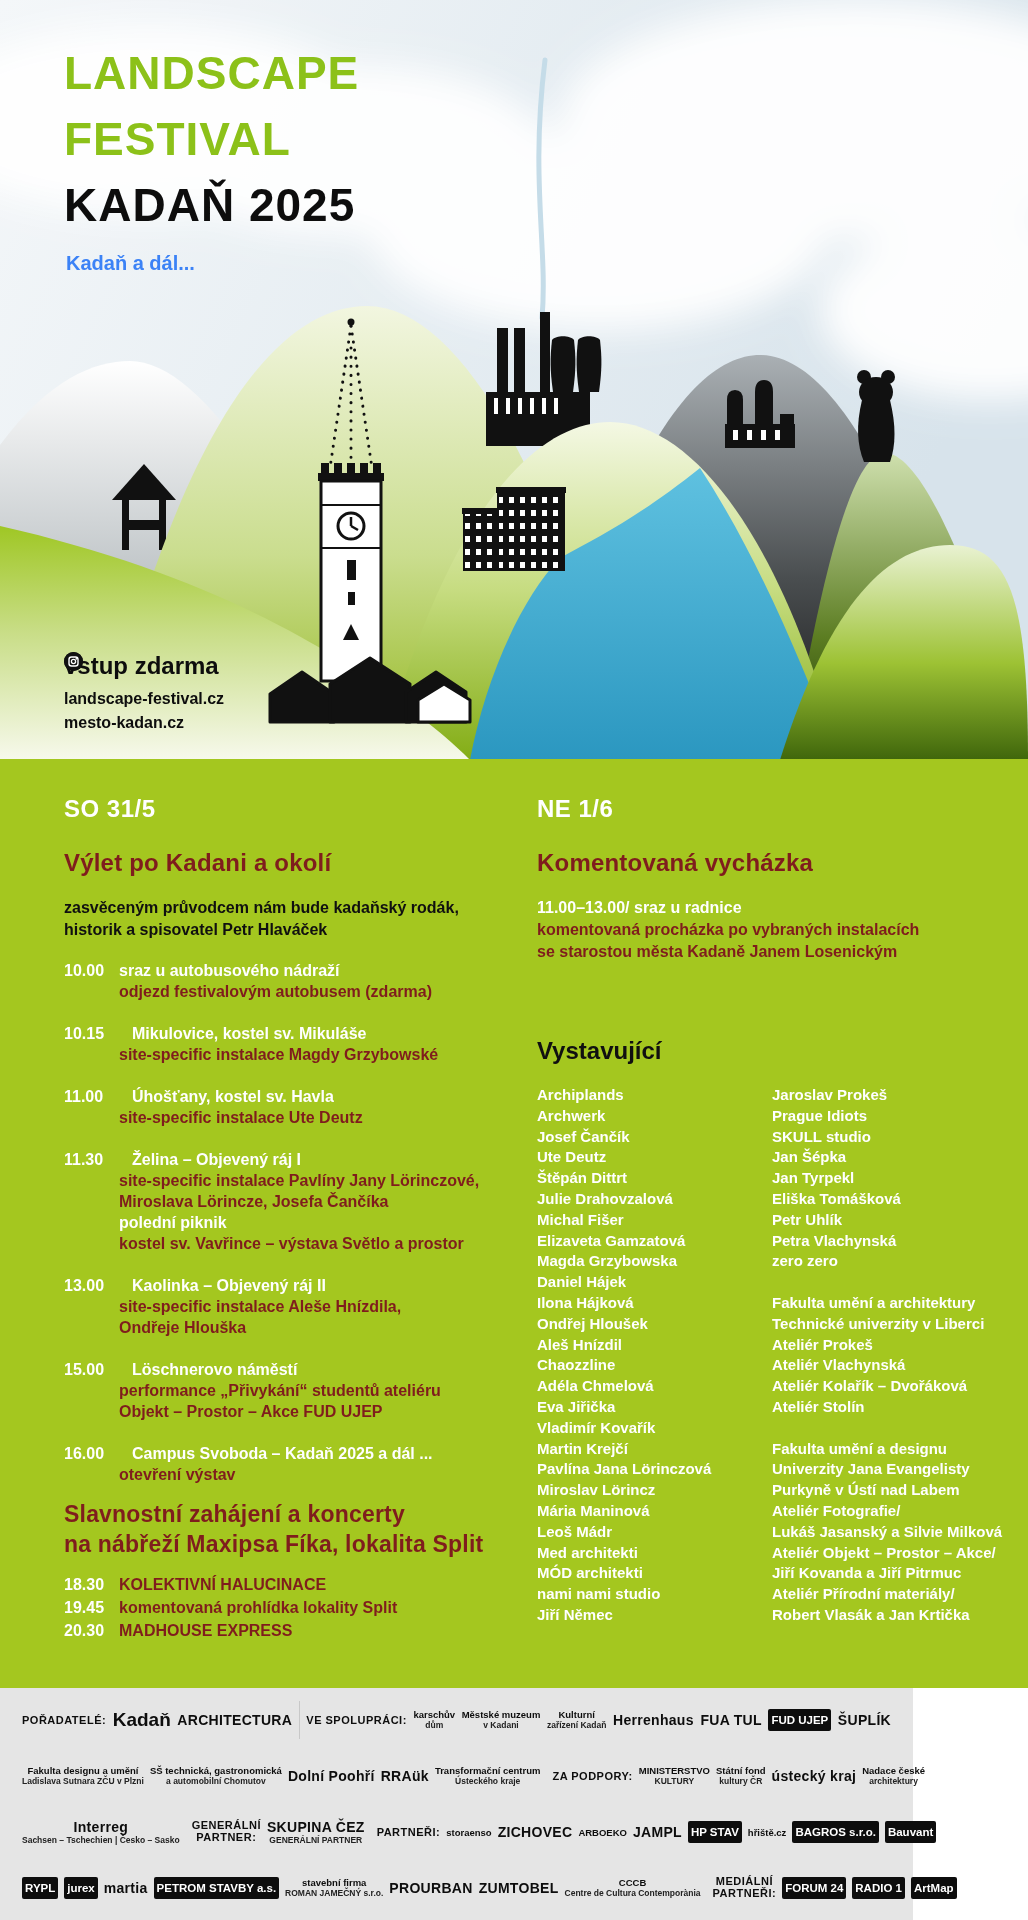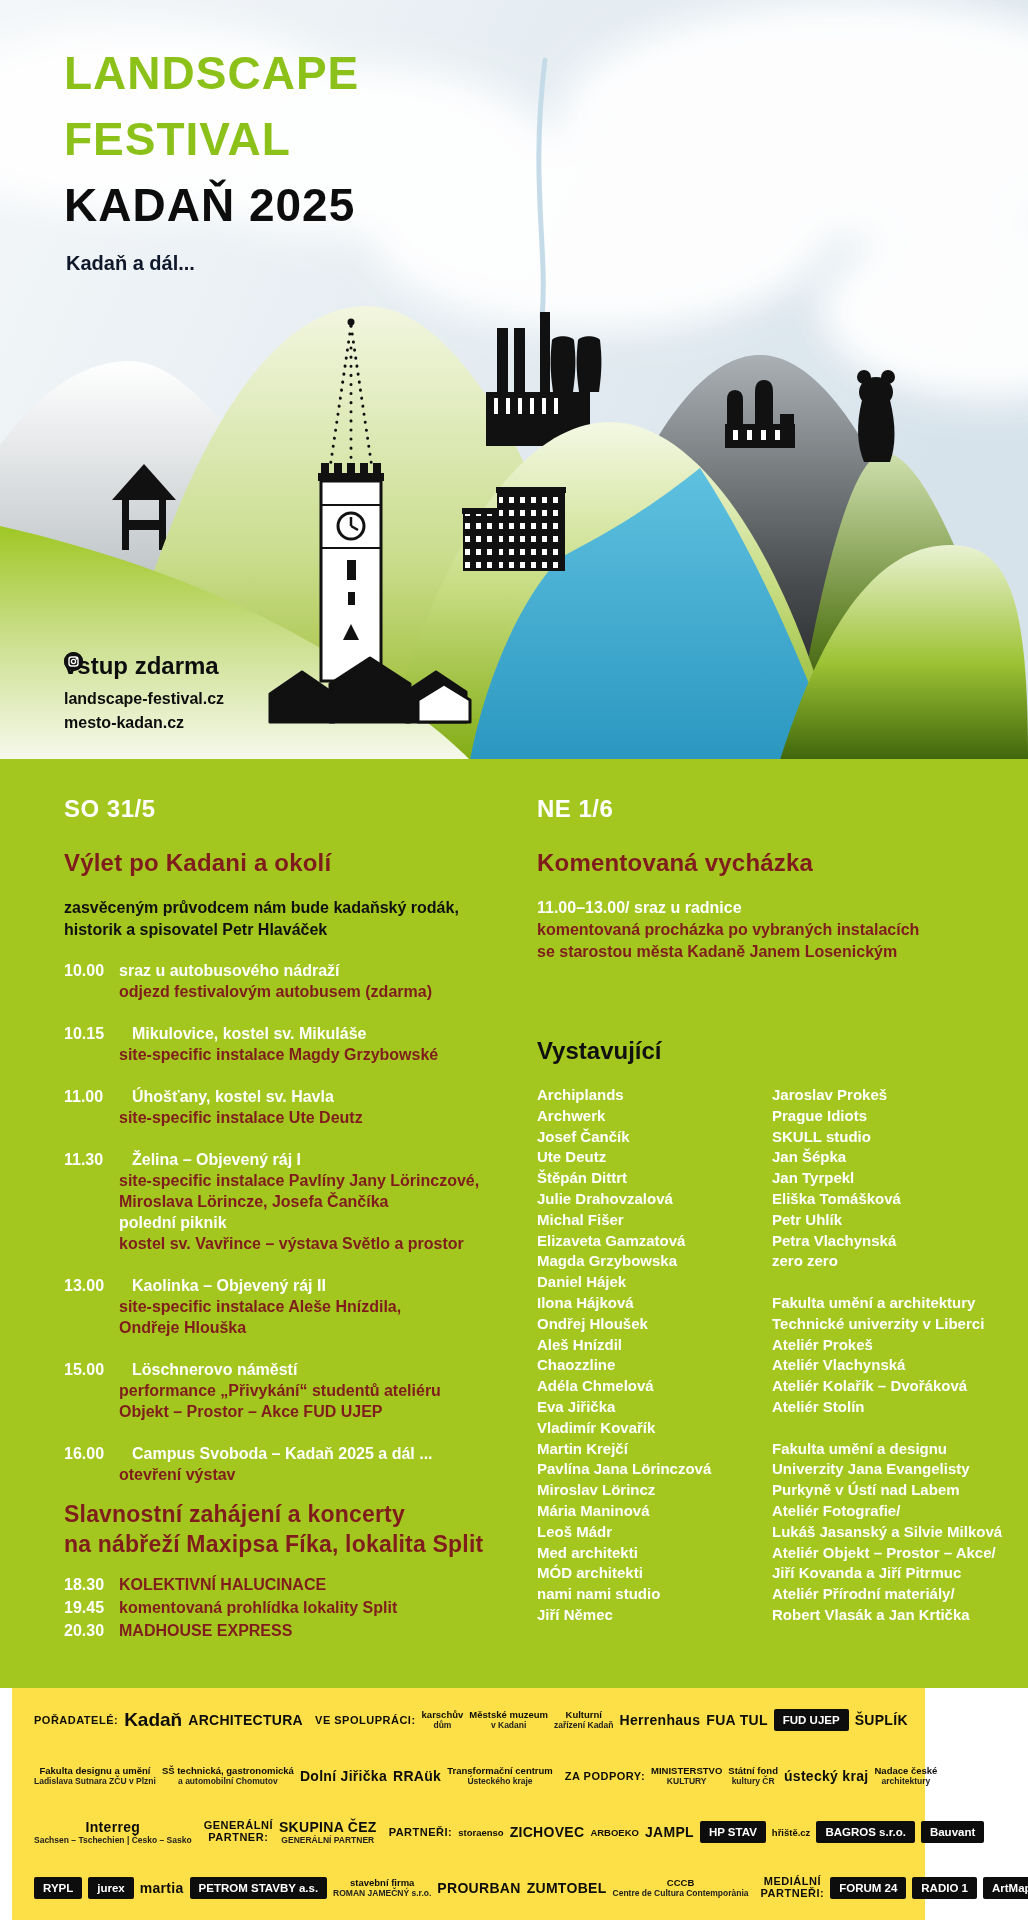--- a/index.html
+++ b/index.html
@@ -5,21 +5,21 @@
   html,body{margin:0;padding:0;background:#888;}
   .poster{position:relative;width:1028px;height:1920px;background:#fff;overflow:hidden;
           font-family:"Liberation Sans",sans-serif;color:#101010;}
   
   .hero{position:absolute;left:0;top:0;width:1028px;height:964px;}
   .hero svg{position:absolute;left:0;top:0;}
   .title{position:absolute;left:64px;top:40px;z-index:5;font-weight:700;font-size:46px;
          line-height:66px;letter-spacing:1px;}
   .title .green{color:#8cc119;display:block;}
   .title .black{color:#0d0d0d;display:block;}
-  .subtitle{position:absolute;left:66px;top:252px;z-index:5;font-weight:700;font-size:20px;color:#0f172a;}
+  .subtitle{position:absolute;left:66px;top:252px;z-index:5;font-weight:700;font-size:20px;color:#3b82f6;}
   .entry{position:absolute;left:64px;top:652px;z-index:6;}
   .entry .free{font-size:24px;font-weight:700;color:#0d0d0d;}
   .entry .urlrow{margin-top:10px;display:flex;align-items:center;gap:8px;}
   .entry .url{font-size:16px;font-weight:700;color:#0d0d0d;text-decoration:none;}
   .soc{width:19px;height:19px;display:inline-block;}
   .entry .url2{margin-top:6px;display:block;}
   
   .program{position:absolute;left:0;top:759px;width:1028px;height:929px;background:#a4c71f;}
   .colL{position:absolute;left:64px;top:0;width:473px;}
   .colR{position:absolute;left:537px;top:0;width:491px;}
@@ -37,31 +37,31 @@
   .c-white{color:#fff;}
   .c-black{color:#7f1d1d;}
   .info{margin-top:20px;}
   .info .s-row{line-height:22px;}
   .exh-head{margin-top:74px;font-size:24px;font-weight:700;color:#101010;}
   .ex-wrap{margin-top:20px;display:flex;}
   .ex-col{width:235px;flex:none;}
   .ex-col.b{width:256px;}
   .ex-row{height:20.8px;line-height:20.8px;font-size:15px;font-weight:700;color:#fff;white-space:nowrap;}
   
-  .sponsors{position:absolute;left:12px;top:1688px;width:913px;height:232px;background:#fde047;padding-top:4px;box-sizing:border-box;}
+  .sponsors{position:absolute;left:0;top:1688px;width:913px;height:232px;background:#e5e5e5;padding-top:4px;box-sizing:border-box;}
   .sp-row{display:flex;align-items:center;justify-content:space-between;gap:6px;height:56px;padding:0 22px;}
   .sp-item{text-align:center;white-space:nowrap;color:#0d0d0d;}
   .sp-main{display:block;font-weight:700;}
   .sp-sub{display:block;font-size:8.5px;font-weight:700;color:#222;line-height:1.2;}
   .k-label .sp-main{font-size:11px;letter-spacing:.5px;}
   .k-label .sp-sub{font-size:11px;letter-spacing:.5px;color:#0d0d0d;}
   .k-logo .sp-main{font-size:14px;letter-spacing:.3px;}
   .k-logo-lg .sp-main{font-size:19px;}
   .k-logo-sm .sp-main{font-size:9.5px;}
-  .k-pill{background:#0d0d0d;color:#fff;padding:5px 9px;border-radius:2px;}
+  .k-pill{background:#0d0d0d;color:#fff;padding:5px 3px;border-radius:2px;}
   .k-pill .sp-main{font-size:11.5px;color:#fff;}
   .k-sep{width:1px;height:38px;background:#c8c8c8;padding:0;}
 </style>
 </head>
 <body>
 
 <div class="poster">
 
   <div class="hero">
     <svg width="1028" height="760" viewBox="0 0 1028 760">
@@ -502,21 +502,21 @@
 
     <div class="sp-item k-logo-sm">
         <span class="sp-main">Fakulta designu a umění</span>
         <span class="sp-sub">Ladislava Sutnara ZČU v Plzni</span>
       </div>
         <div class="sp-item k-logo-sm">
         <span class="sp-main">SŠ technická, gastronomická</span>
         <span class="sp-sub">a automobilní Chomutov</span>
       </div>
         <div class="sp-item k-logo">
-        <span class="sp-main">Dolní Jiřička</span>
+        <span class="sp-main">Dolní Poohří</span>
         <span class="sp-sub"></span>
       </div>
         <div class="sp-item k-logo">
         <span class="sp-main">RRAük</span>
         <span class="sp-sub"></span>
       </div>
         <div class="sp-item k-logo-sm">
         <span class="sp-main">Transformační centrum</span>
         <span class="sp-sub">Ústeckého kraje</span>
       </div>

